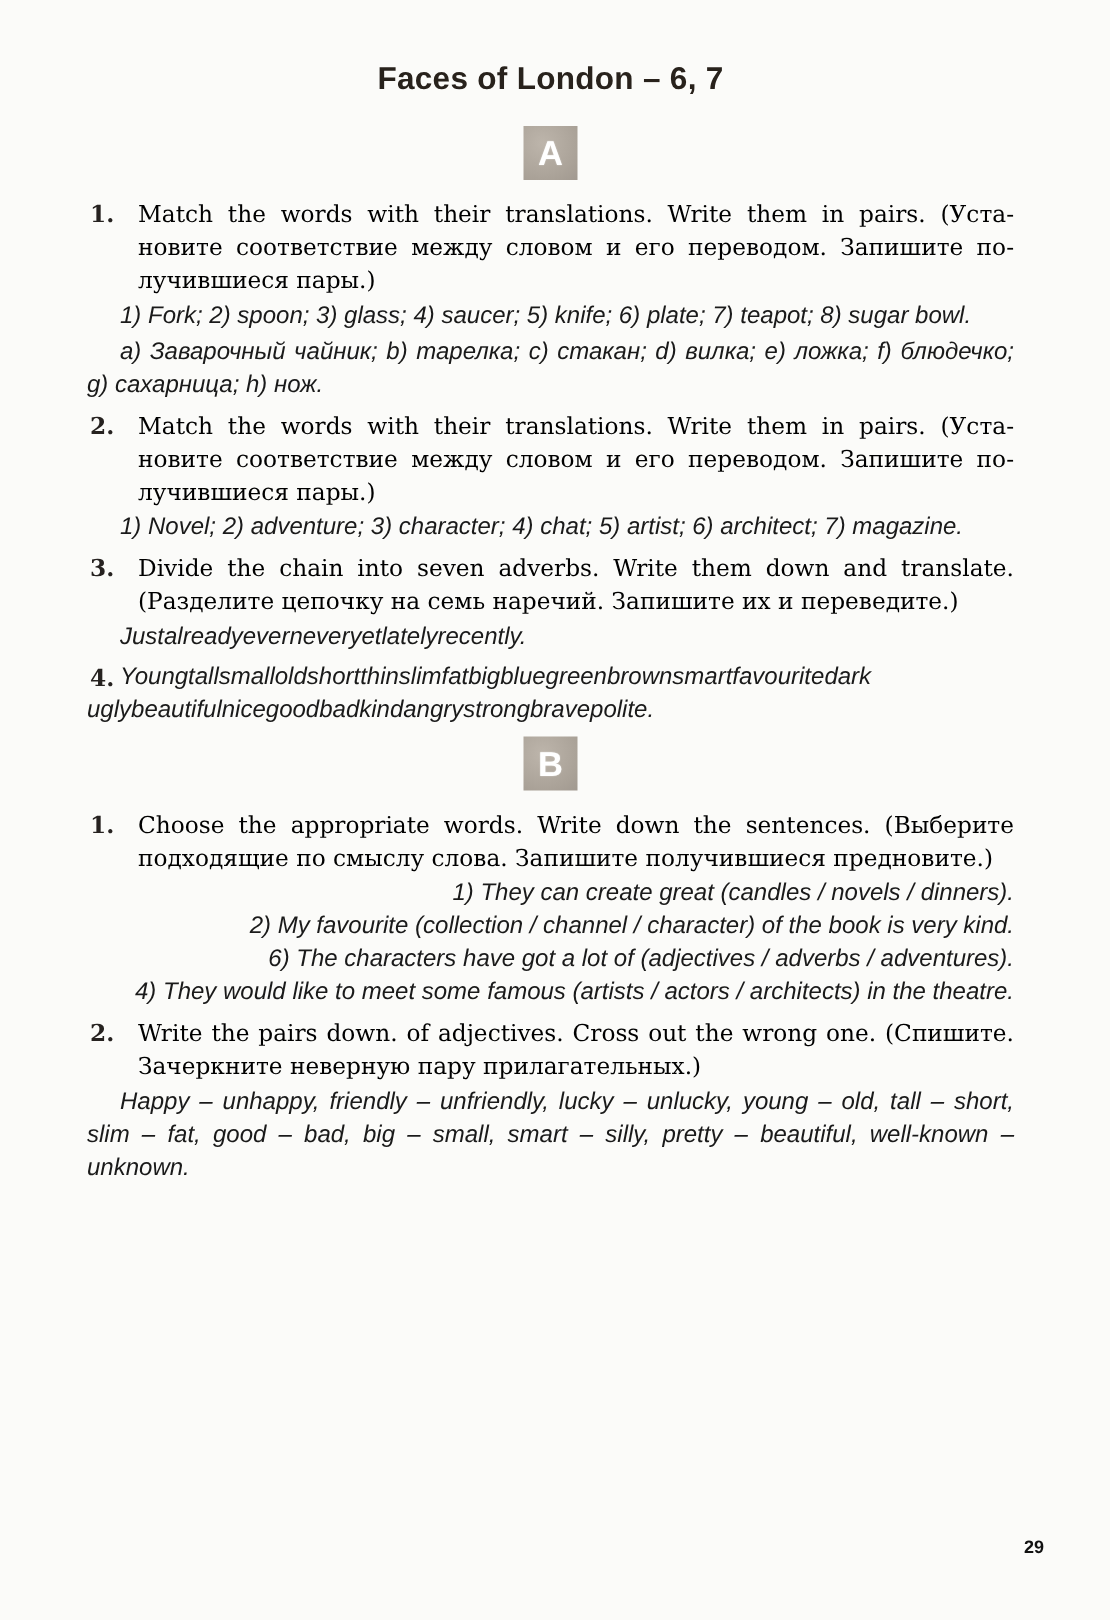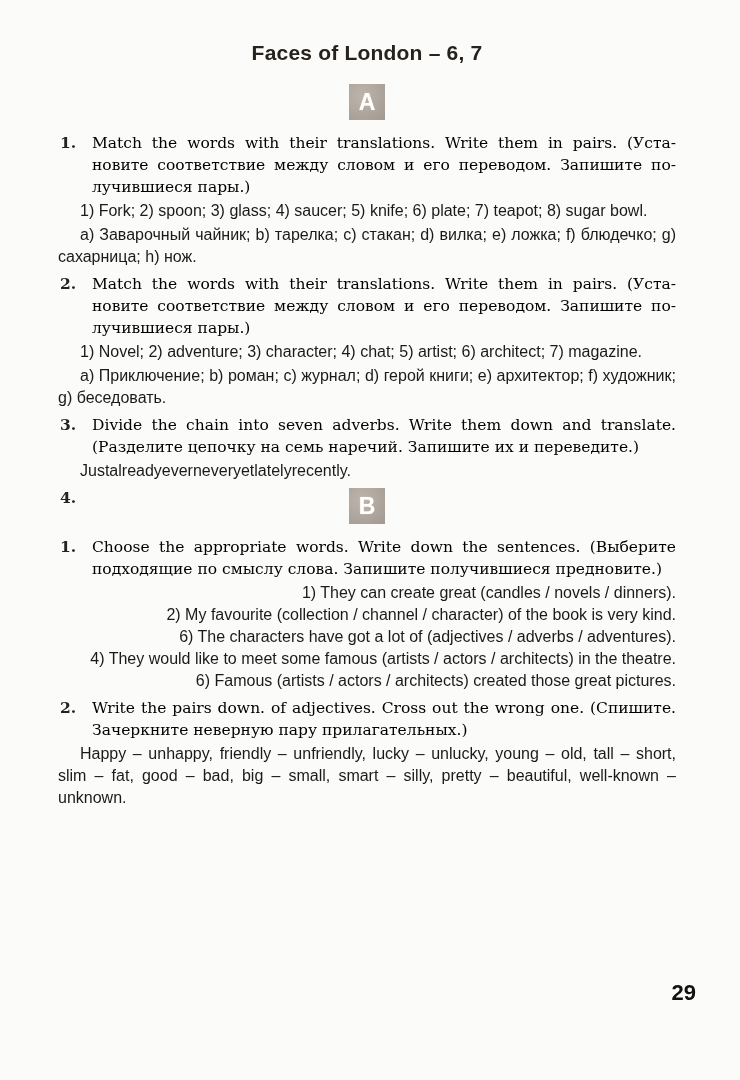--- a/index.html
+++ b/index.html
@@ -60,20 +60,21 @@
     font-family: "DejaVu Serif", serif;
     font-size: 15.5px;
     line-height: 22px;
     color: #000000;
   }
   .sans {
     font-family: "Liberation Sans", sans-serif;
     font-size: 16px;
     line-height: 22px;
     color: #1a1a1a;
+    font-style: italic;
   }
   .ex-num {
     position: absolute;
     left: 2px;
     top: 0;
     font-weight: bold;
     color: #262220;
   }
   .instr {
     margin: 0;
@@ -93,25 +94,25 @@
   .items {
     margin: 2px 0 0 -12px;
     text-align: right;
   }
   .item {
     padding-left: 17px;
     text-indent: -17px;
   }
   .pagenum {
     position: absolute;
-    top: 980px;
+    top: 1024px;
     right: 44px;
     font-family: "Liberation Sans", sans-serif;
     font-weight: bold;
-    font-size: 22px;
+    font-size: 12px;
     color: #111111;
   }
 </style>
 </head>
 <body>
 
 <div class="page">
 
   <h1 class="title">Faces of London – 6, 7</h1>
 
@@ -123,46 +124,45 @@
     <span class="ex-num serif">1.</span>
     <p class="instr serif">Match the words with their translations. Write them in pairs. (Уста­новите соответствие между словом и его переводом. Запишите по­лучившиеся пары.)</p>
     <p class="body-par indent sans">1) Fork; 2) spoon; 3) glass; 4) saucer; 5) knife; 6) plate; 7) teapot; 8) sugar bowl.</p>
     <p class="body-par indent sans">а) Заварочный чайник; b) тарелка; c) стакан; d) вилка; e) ложка; f) блю­дечко; g) сахарница; h) нож.</p>
   </div>
 
   <div class="ex">
     <span class="ex-num serif">2.</span>
     <p class="instr serif">Match the words with their translations. Write them in pairs. (Уста­новите соответствие между словом и его переводом. Запишите по­лучившиеся пары.)</p>
     <p class="body-par indent sans">1) Novel; 2) adventure; 3) character; 4) chat; 5) artist; 6) architect; 7)&nbsp;magazine.</p>
-    <p class="body-par indent sans">а) Приключение; b) роман; c) журнал; d) герой книги; e) архитектор; f)&nbsp;художник; g) беседовать.</p>
   </div>
 
   <div class="ex">
     <span class="ex-num serif">3.</span>
     <p class="instr serif">Divide the chain into seven adverbs. Write them down and translate. (Разделите цепочку на семь наречий. Запишите их и переведите.)</p>
     <p class="body-par indent sans">Justalreadyeverneveryetlatelyrecently.</p>
   </div>
 
   <div class="ex">
     <span class="ex-num serif">4.</span>
+    <p class="body-par indent sans">Youngtallsmalloldshortthinslimfatbigbluegreenbrownsmartfavouritedark​uglybeautifulnicegoodbadkindangrystrongbravepolite.</p>
   </div>
 
   <div class="badge-row second">
     <span class="badge">B</span>
   </div>
 
   <div class="ex">
     <span class="ex-num serif">1.</span>
     <p class="instr serif">Choose the appropriate words. Write down the sentences. (Выбери­те подходящие по смыслу слова. Запишите получившиеся пред­новите.)</p>
     <div class="items sans">
       <div class="item">1) They can create great (candles / novels / dinners).</div>
       <div class="item">2) My favourite (collection / channel / character) of the book is very kind.</div>
       <div class="item">6) The characters have got a lot of (adjectives / adverbs / adventures).</div>
       <div class="item">4) They would like to meet some famous (artists / actors / architects) in the&nbsp;theatre.</div>
-      <div class="item">6) Famous (artists / actors / architects) created those great pictures.</div>
     </div>
   </div>
 
   <div class="ex">
     <span class="ex-num serif">2.</span>
     <p class="instr serif">Write the pairs down. of adjectives. Cross out the wrong one. (Спи­шите. Зачеркните неверную пару прилагательных.)</p>
     <p class="body-par indent sans">Happy – unhappy, friendly – unfriendly, lucky – unlucky, young – old, tall – short, slim – fat, good – bad, big – small, smart – silly, pretty – beautiful, well-known – unknown.</p>
   </div>
 
   <div class="pagenum">29</div>

